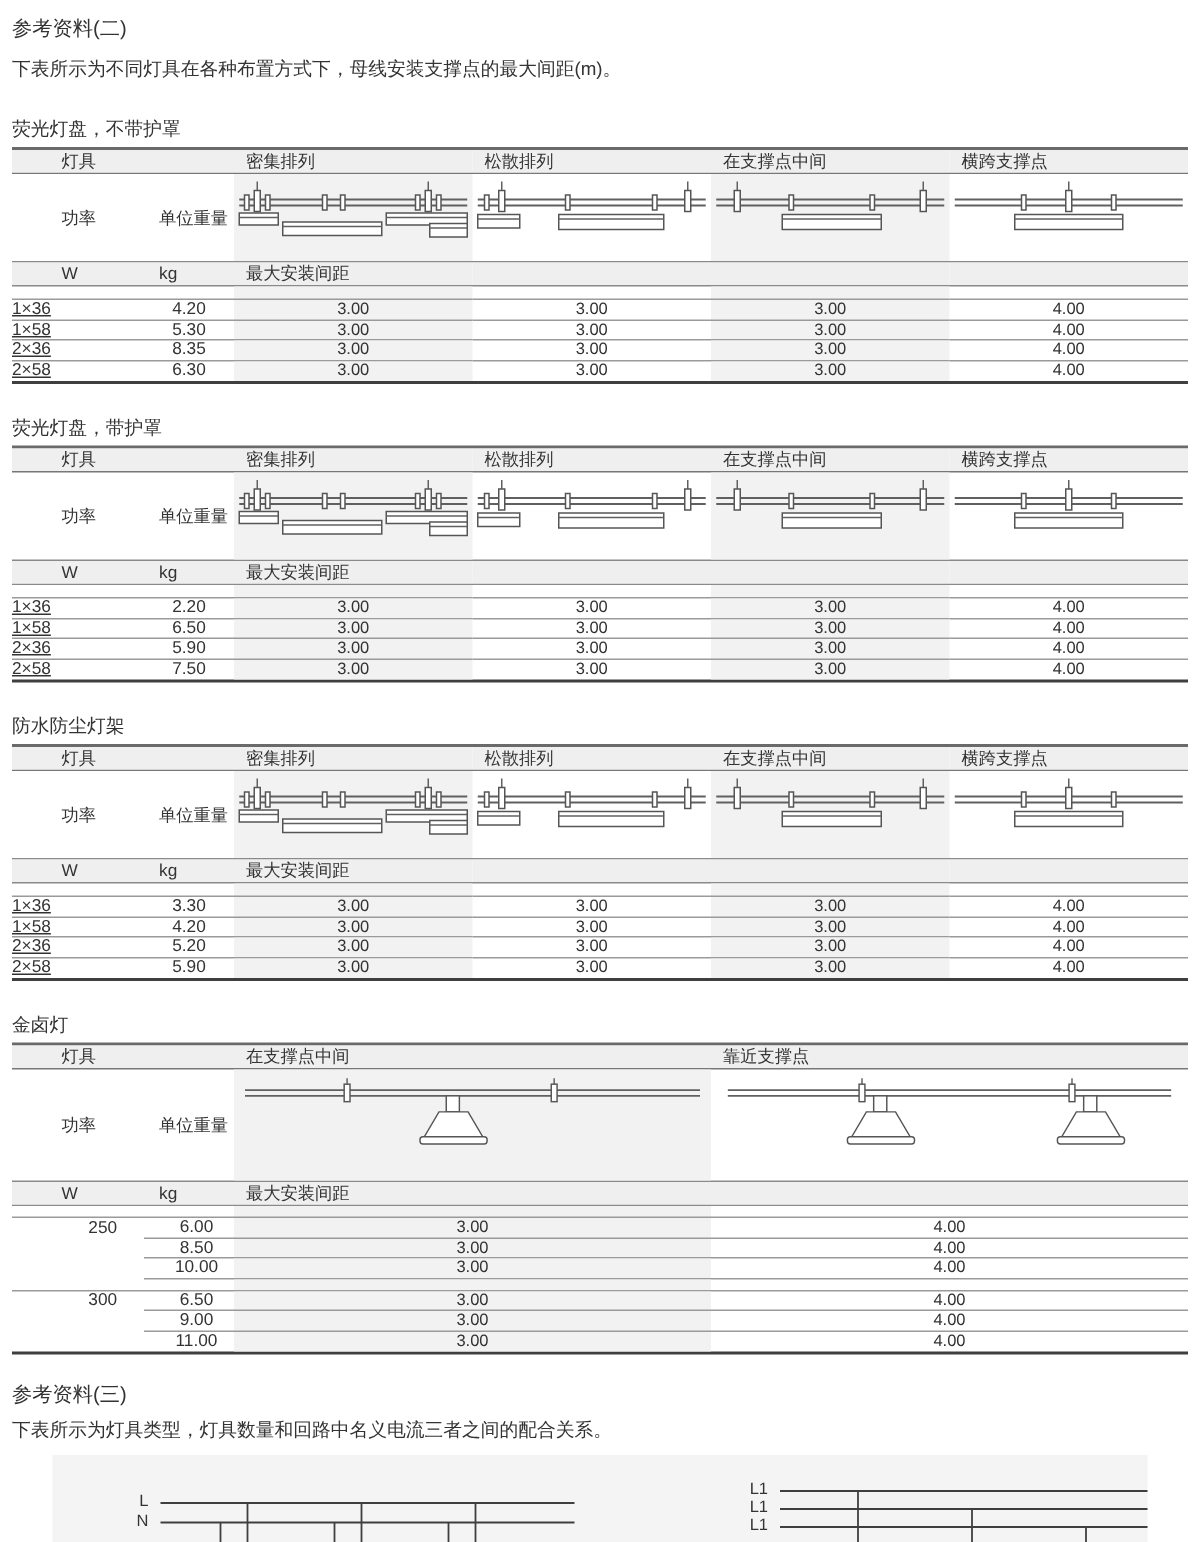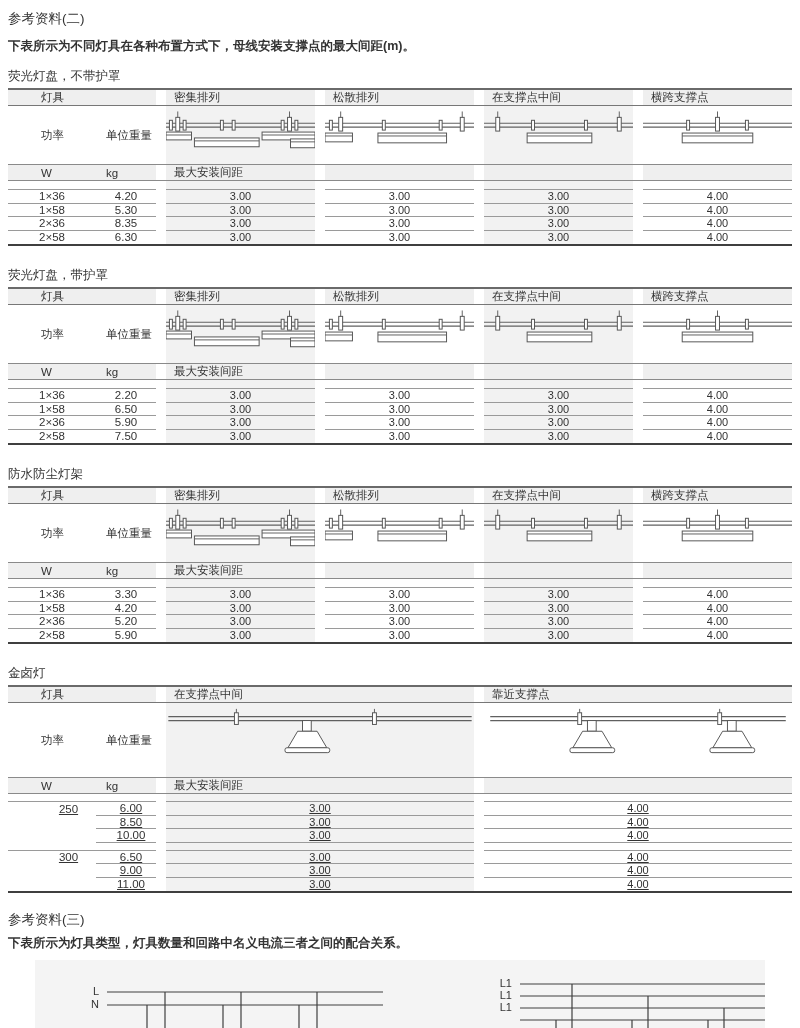--- a/index.html
+++ b/index.html
@@ -5,28 +5,28 @@
   * { box-sizing: border-box; margin: 0; padding: 0; }
   html,body { background:#fff; }
   body {
     width: 800px; height: 1028px; overflow: hidden;
     font-family: "Liberation Sans", "DejaVu Sans", sans-serif;
     color: #333;
   }
   .page { width: 800px; height: 1028px; padding: 8px 8px 0 8px; overflow: hidden; }
 
   .ref-title { font-size: 13.5px; font-weight: normal; margin: 2px 0 10px 0; }
-  .ref-sub   { font-size: 12.5px; margin: 0 0 2px 0; font-weight: bold; }
+  .ref-sub   { font-size: 12.5px; margin: 0 0 2px 0; }
 
   .sec-title { font-size: 12.5px; margin: 21px 0 3px 0; }
-  .sec-title.first { margin-top: 13px; }
+  .sec-title.first { margin-top: 23px; }
 
   
   .tbl { border-top: 2px solid #6a6a6a; border-bottom: 2px solid #3f3f3f; }
-  .row { display: grid; grid-template-columns: 148px repeat(4, 1fr); column-gap: 10px; }
+  .row { display: grid; grid-template-columns: 148px repeat(4, 1fr); }
   .row.h2 { grid-template-columns: 148px repeat(2, 1fr); }
   .c { min-width: 0; }
 
   .head { height: 16px; border-bottom: 1px solid #777; font-size: 11.5px; }
   .head .c { background:#efefef; display:flex; align-items:center; }
   .head .fixcell { padding-left: 33px; }
   .head .namecell { padding-left: 8px; }
 
   .diagrow .c { position: relative; }
   .diagrow.fluor { height: 58px; }
@@ -42,26 +42,26 @@
   .units .spacingcell { padding-left: 8px; }
 
   .sp { height: 9px; }
   .sp .c { border-bottom: 1px solid #9a9a9a; }
   .gsp { height: 8px; }
   .gsp .c { border-bottom: 1px solid #9a9a9a; }
 
   .datarow { height: 13.5px; font-size: 11px; }
   .datarow .c { border-bottom: 1px solid #9a9a9a; display:flex; align-items:center; justify-content:center; }
   .datarow .c.lblpair { justify-content:flex-start; }
-  .datarow .lblpair .p1 { text-align:center; padding-left:0; }
+  .datarow .lblpair .p1 { text-align:left; padding-left:0;text-decoration:underline; }
   .datarow .lblpair .p2 { text-align:center; padding-left:0; }
   .datarow:last-child .c { border-bottom: none; }
 
   
-  .hl .c { border-bottom: none; text-decoration: underline; }
+  .hl .c { border-bottom: none; }
   .hl .c.val { border-bottom: 1px solid #9a9a9a; }
   .hl .lblpair .p2 { border-bottom: 1px solid #9a9a9a; height: 100%; display:flex; align-items:center; justify-content:center; }
   .hl:last-child .c.val { border-bottom:none; }
   .hl:last-child .lblpair .p2 { border-bottom:none; }
   .hlrow { height: 13.5px; font-size: 11px; }
   .hlrow .c.val { display:flex; align-items:center; justify-content:center; }
 
   
   .ref3 { margin-top: 18px; }
   .circuit-box { margin: 8px 27px 0 27px; height: 146px; background: #f4f4f4; position: relative; overflow:hidden; }

